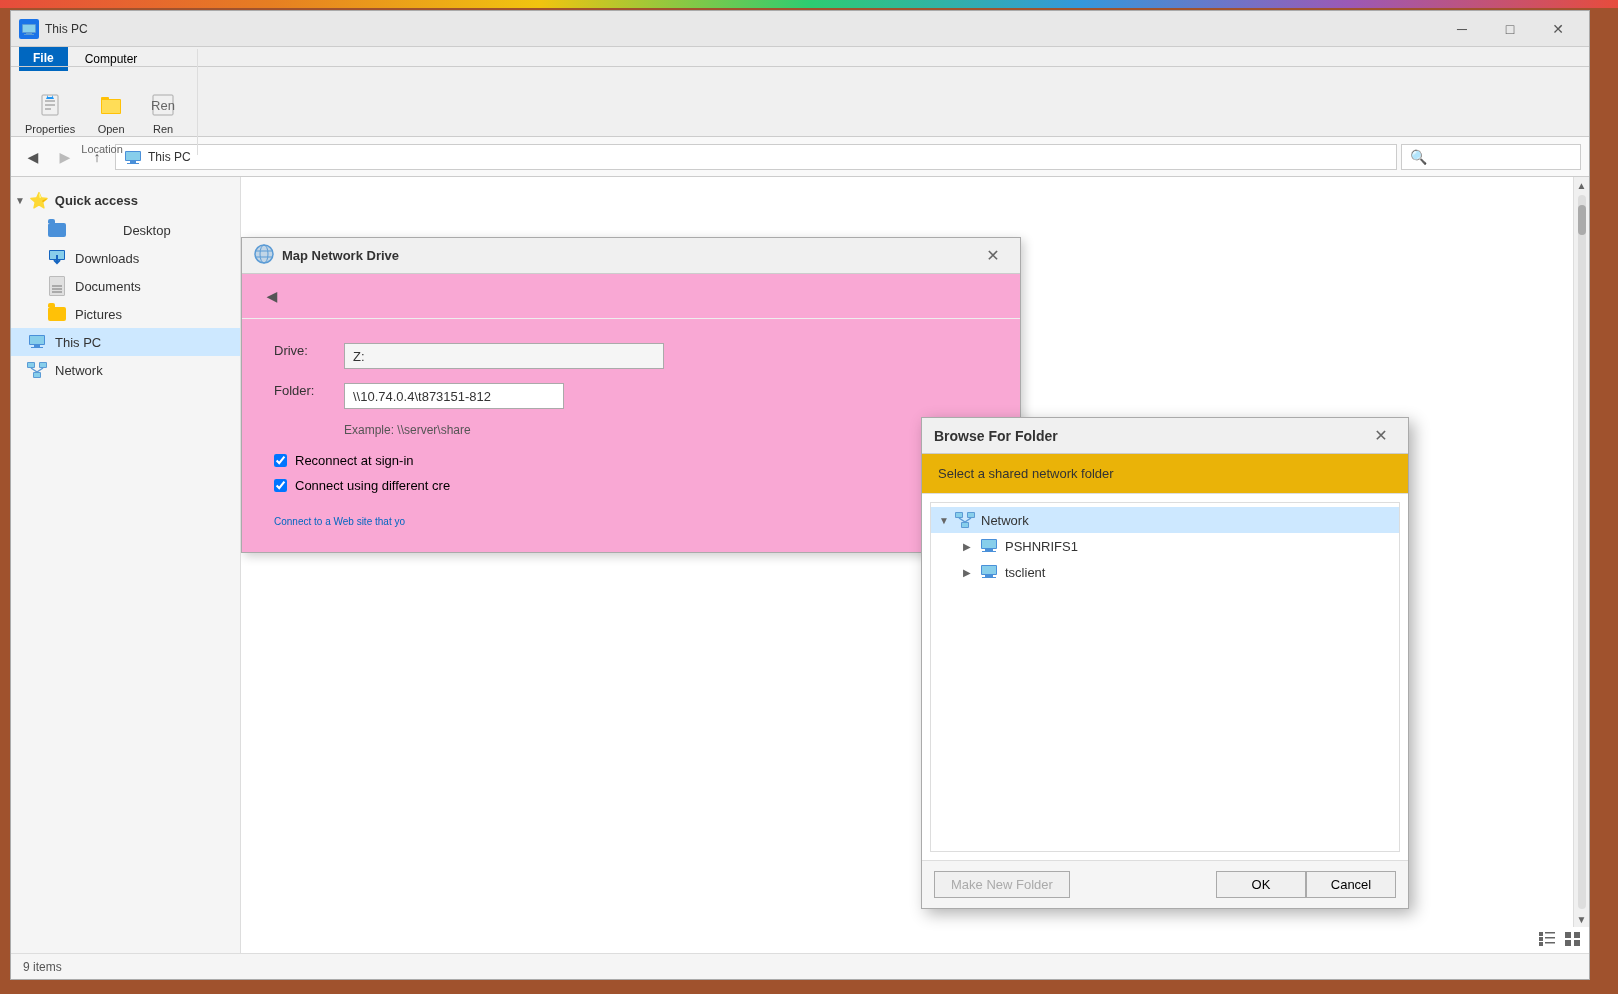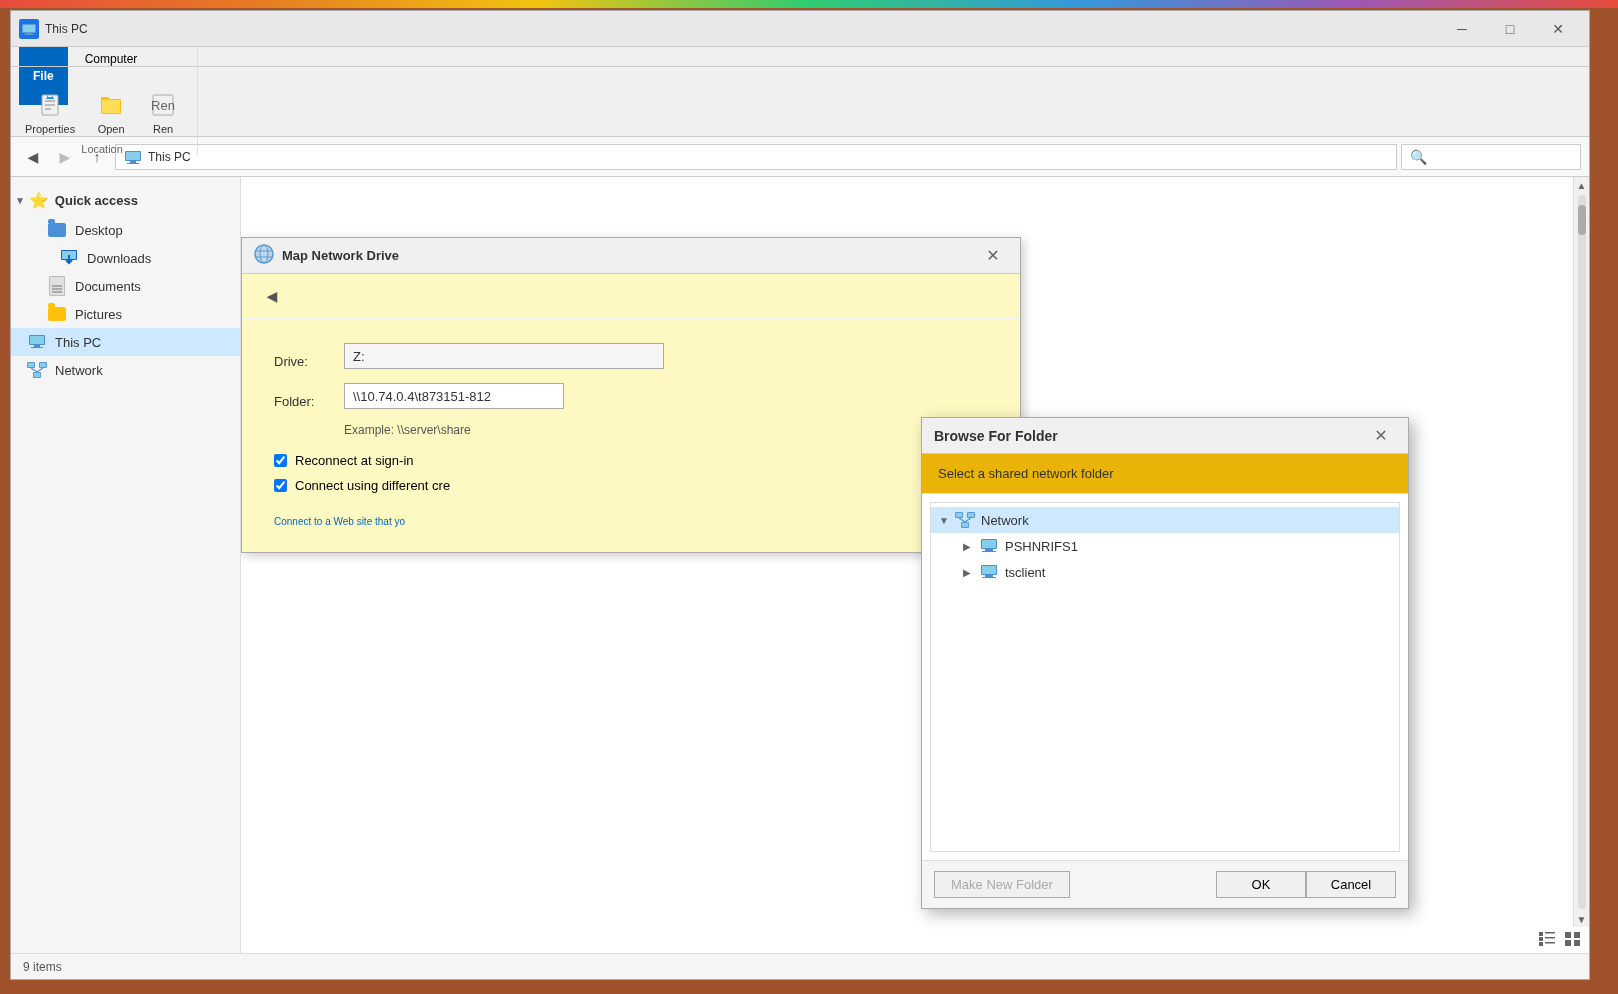--- a/index.html
+++ b/index.html
@@ -219,21 +219,21 @@
       font-size: 12px;
       color: #555;
       flex-shrink: 0;
     }
 
     
     .map-drive-dialog {
       position: absolute;
       top: 60px; left: 0;
       width: 780px;
-      background: #fef9c3;
+      background: #f9a8d4;
       border: 1px solid #aaa;
       box-shadow: 3px 3px 10px rgba(0,0,0,0.2);
       display: flex;
       flex-direction: column;
     }
     .dialog-title-bar {
       background: #f0f0f0;
       height: 36px;
       display: flex;
       align-items: center;
@@ -268,21 +268,21 @@
       font-weight: 400;
       margin-bottom: 12px;
     }
     .dialog-desc {
       font-size: 13px;
       color: #333;
       margin-bottom: 20px;
     }
     .form-row {
       display: flex;
-      align-items: flex-end;
+      align-items: flex-start;
       margin-bottom: 14px;
     }
     .form-label {
       width: 70px;
       font-size: 13px;
       color: #333;
     }
     .form-input {
       width: 320px;
       height: 26px;
@@ -487,21 +487,21 @@
     <div class="title-bar-controls">
       <button class="title-btn">─</button>
       <button class="title-btn">□</button>
       <button class="title-btn close">✕</button>
     </div>
   </div>
 
   <div style="position:relative; height:90px; background:#f0f0f0; border-bottom:1px solid #ccc; flex-shrink:0;">
 
     <div style="position:absolute; top:0; left:0; display:flex; gap:2px; padding: 0 8px;">
-      <div class="ribbon-tab active" style="background:#0067C0; color:white; border:none; padding:22px 14px; font-size:12px; font-weight:600;">
+      <div class="ribbon-tab active" style="background:#0067C0; color:white; border:none; padding:4px 14px; font-size:12px; font-weight:600;">
         <span>File</span>
       </div>
       <div class="ribbon-tab" style="padding:4px 14px; font-size:12px;">
         <span>Computer</span>
       </div>
     </div>
 
     <div style="position:absolute; bottom:0; left:0; right:0; height:70px; display:flex; align-items:center; padding:4px 8px; border-top:1px solid #ccc;">
       <div class="ribbon-group">
         <div class="ribbon-buttons">
@@ -562,29 +562,29 @@
 
   <div class="content-area">
 
     <div class="sidebar">
 
       <div class="sidebar-section-header">
         <span class="chevron">▼</span>
         <span style="color:#5b9bd5; font-size:16px; margin-right:6px;">⭐</span>
         <span>Quick access</span>
       </div>
-      <div class="sidebar-item" style="padding-left:36px;">
+      <div class="sidebar-item" style="padding-left:36px;gap:48px;">
         <div class="sidebar-item-icon">
           <div style="width:18px;height:14px;background:#4a90d9;border-radius:2px;position:relative;">
             <div style="position:absolute;top:-4px;left:0;width:7px;height:4px;background:#4a90d9;border-radius:2px 2px 0 0;"></div>
           </div>
         </div>
         <span>Desktop</span>
       </div>
-      <div class="sidebar-item" style="padding-left:48px;">
+      <div class="sidebar-item" style="padding-left:36px;">
         <div class="sidebar-item-icon">
           <svg width="18" height="18" viewBox="0 0 18 18">
             <rect x="1" y="1" width="16" height="10" rx="1" fill="#1565c0"></rect>
             <rect x="2" y="2" width="14" height="8" fill="#87ceeb"></rect>
             <path d="M9 6 L9 14 M6 11 L9 14 L12 11" stroke="#1565c0" stroke-width="2" fill="none"></path>
           </svg>
         </div>
         <span>Downloads</span>
       </div>
       <div class="sidebar-item" style="padding-left:36px;">

